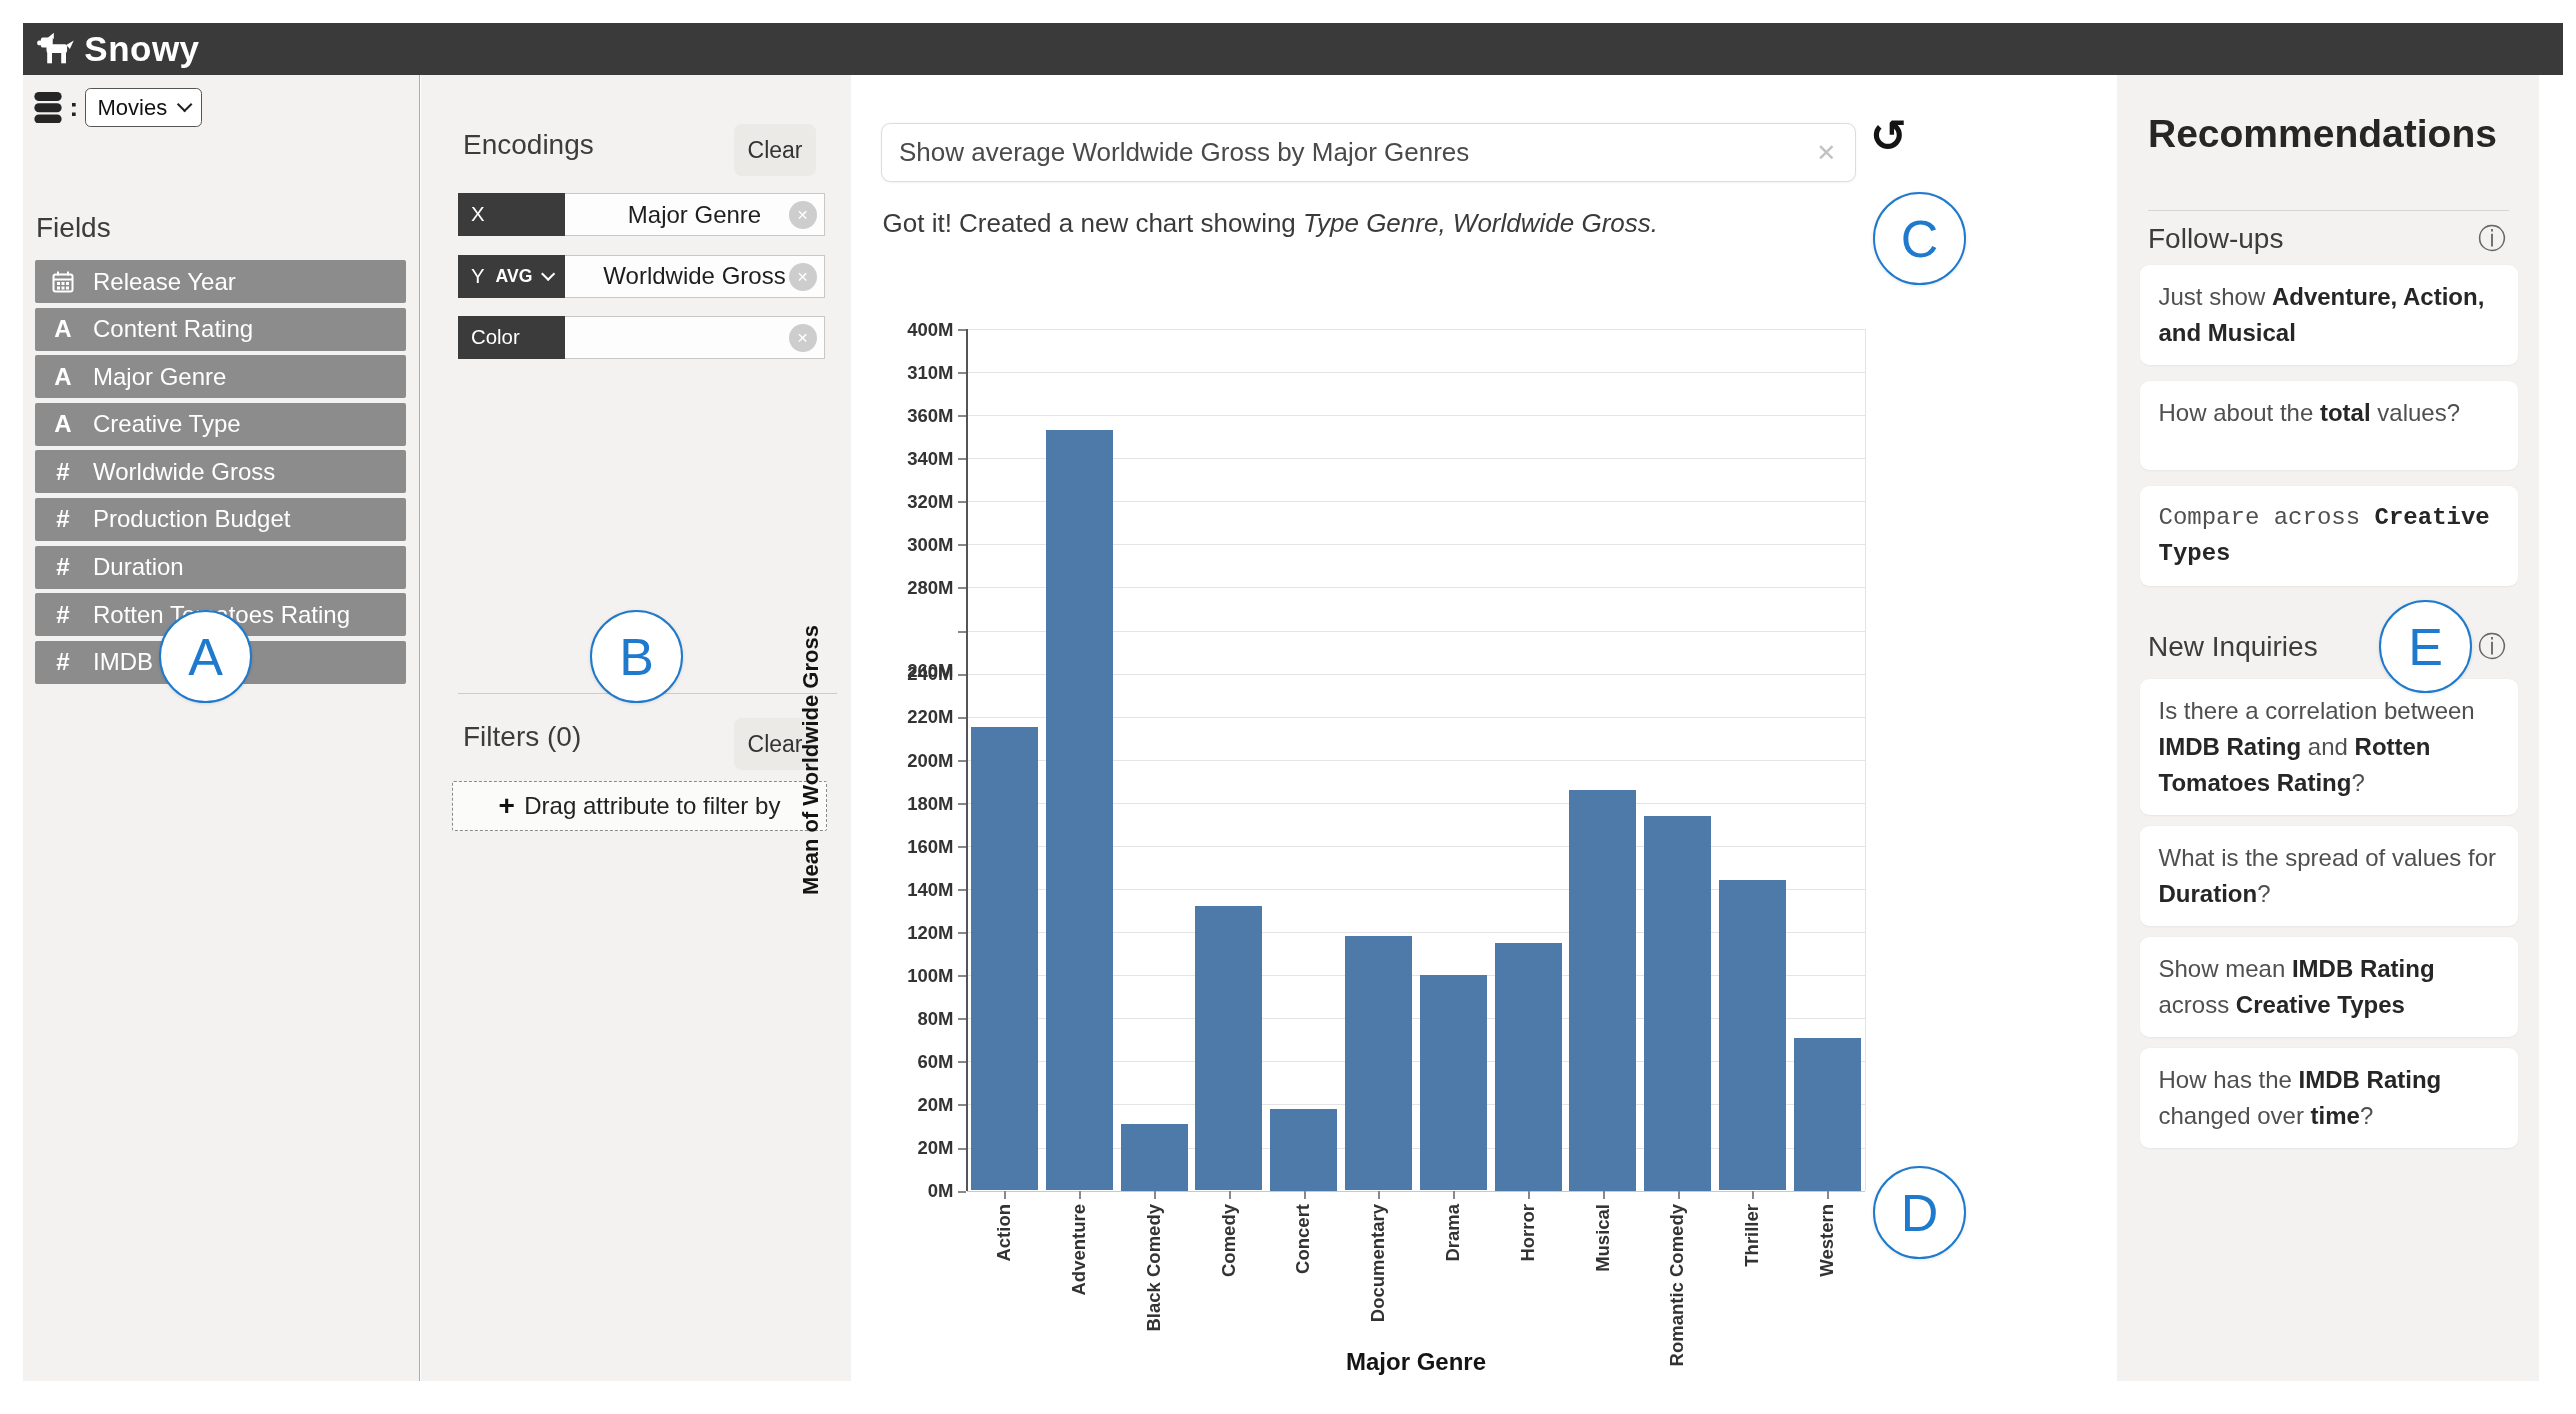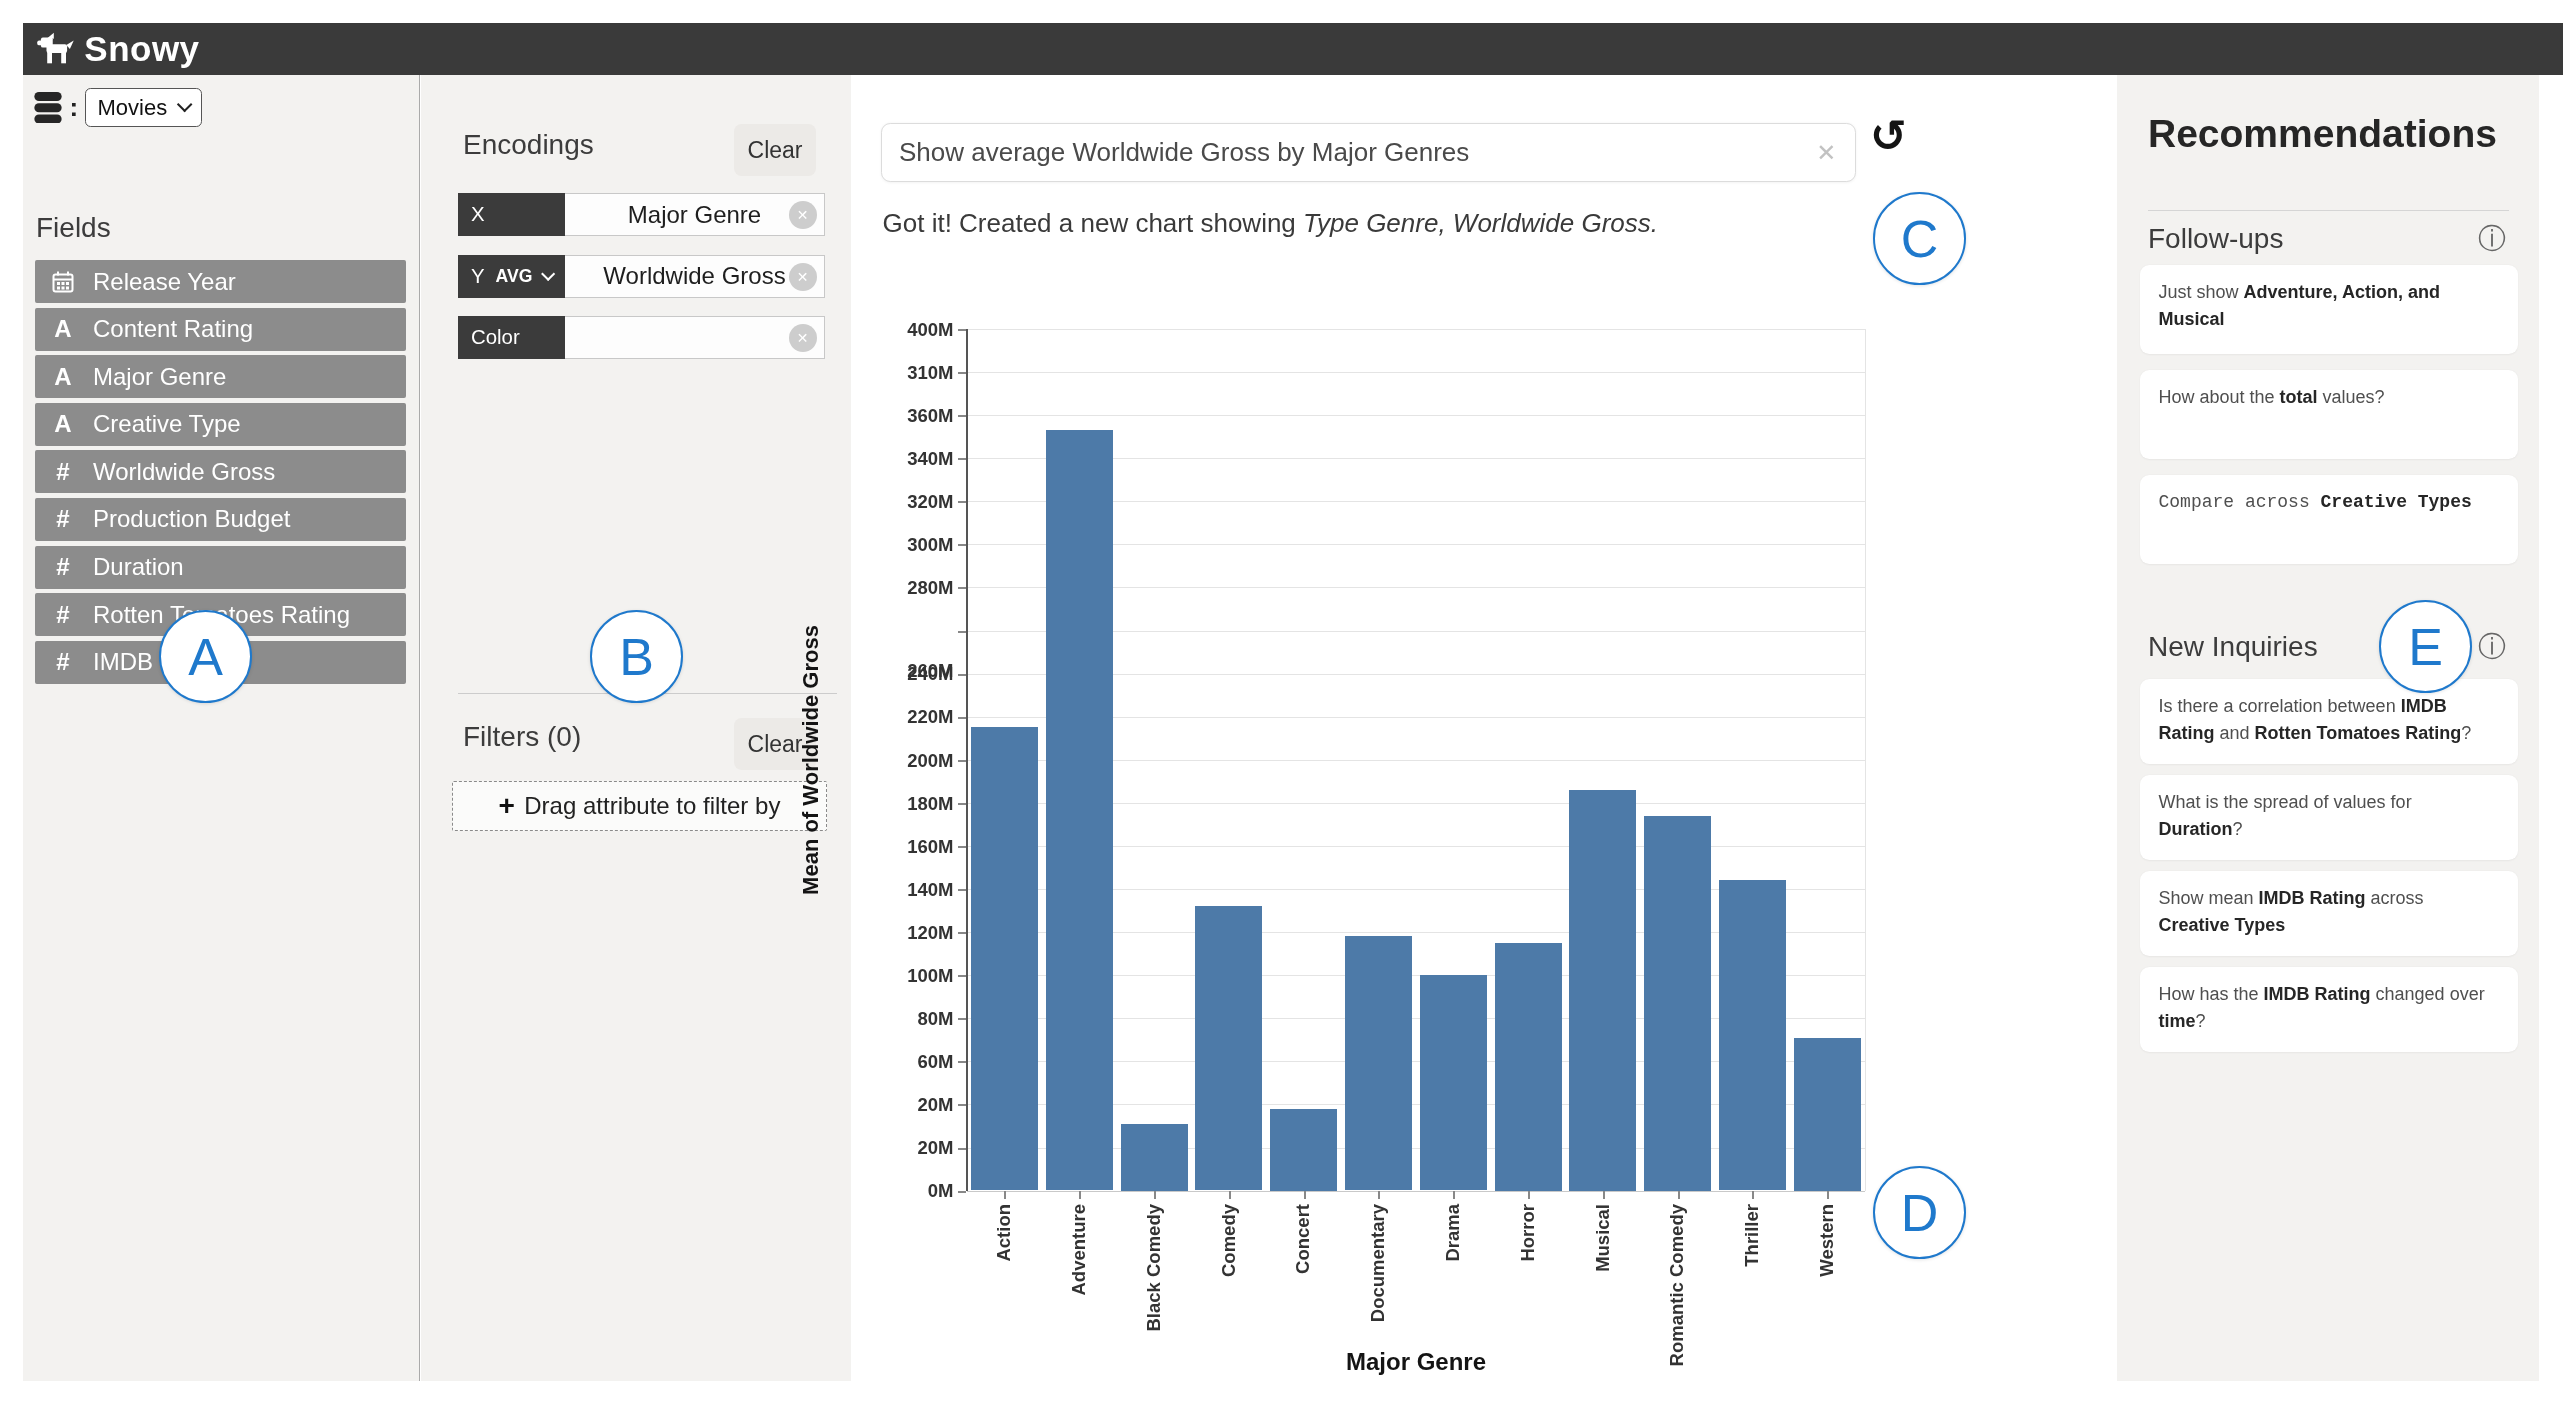--- a/index.html
+++ b/index.html
@@ -65,21 +65,21 @@
   .axis-title{position:absolute;font-weight:bold;color:#141414;}
   #y-axis-title{font-size:22px;white-space:nowrap;transform:translate(-50%,-50%) rotate(-90deg);}
   #x-axis-title{font-size:24px;text-align:center;}
 
   
   #recs-heading{position:absolute;left:31px;top:37px;font-size:39px;font-weight:bold;color:#262626;}
   .recs-divider{position:absolute;left:31px;width:361px;top:135px;height:0.9px;background:#d5d5d5;}
   .recs-subheading{position:absolute;left:31px;font-size:28px;color:#3c3c3c;}
   .info-icon{position:absolute;left:361px;font-size:28px;color:#666;line-height:1;}
   .card-stack{position:absolute;left:23px;width:378px;}
-  .rec-card{background:#fff;border-radius:9.3px;box-shadow:0 0.9px 1.9px rgba(0,0,0,.05);padding:14px 18.5px;box-sizing:border-box;font-size:18px;line-height:1.5;color:#4f4f4f;}
+  .rec-card{background:#fff;border-radius:9.3px;box-shadow:0 0.9px 1.9px rgba(0,0,0,.05);padding:14px 18.5px;box-sizing:border-box;font-size:24px;line-height:1.5;color:#4f4f4f;}
   .rec-card b{color:#262626;}
 
   
   .badge{position:absolute;width:93px;height:93px;border-radius:50%;background:#fff;border:2.8px solid #1f79cc;color:#1f79cc;display:flex;align-items:center;justify-content:center;font-size:52px;box-sizing:border-box;box-shadow:0 0.9px 3.7px rgba(0,0,0,.12);}
 </style>
 </head>
 <body>
 
 <div id="root">
 

